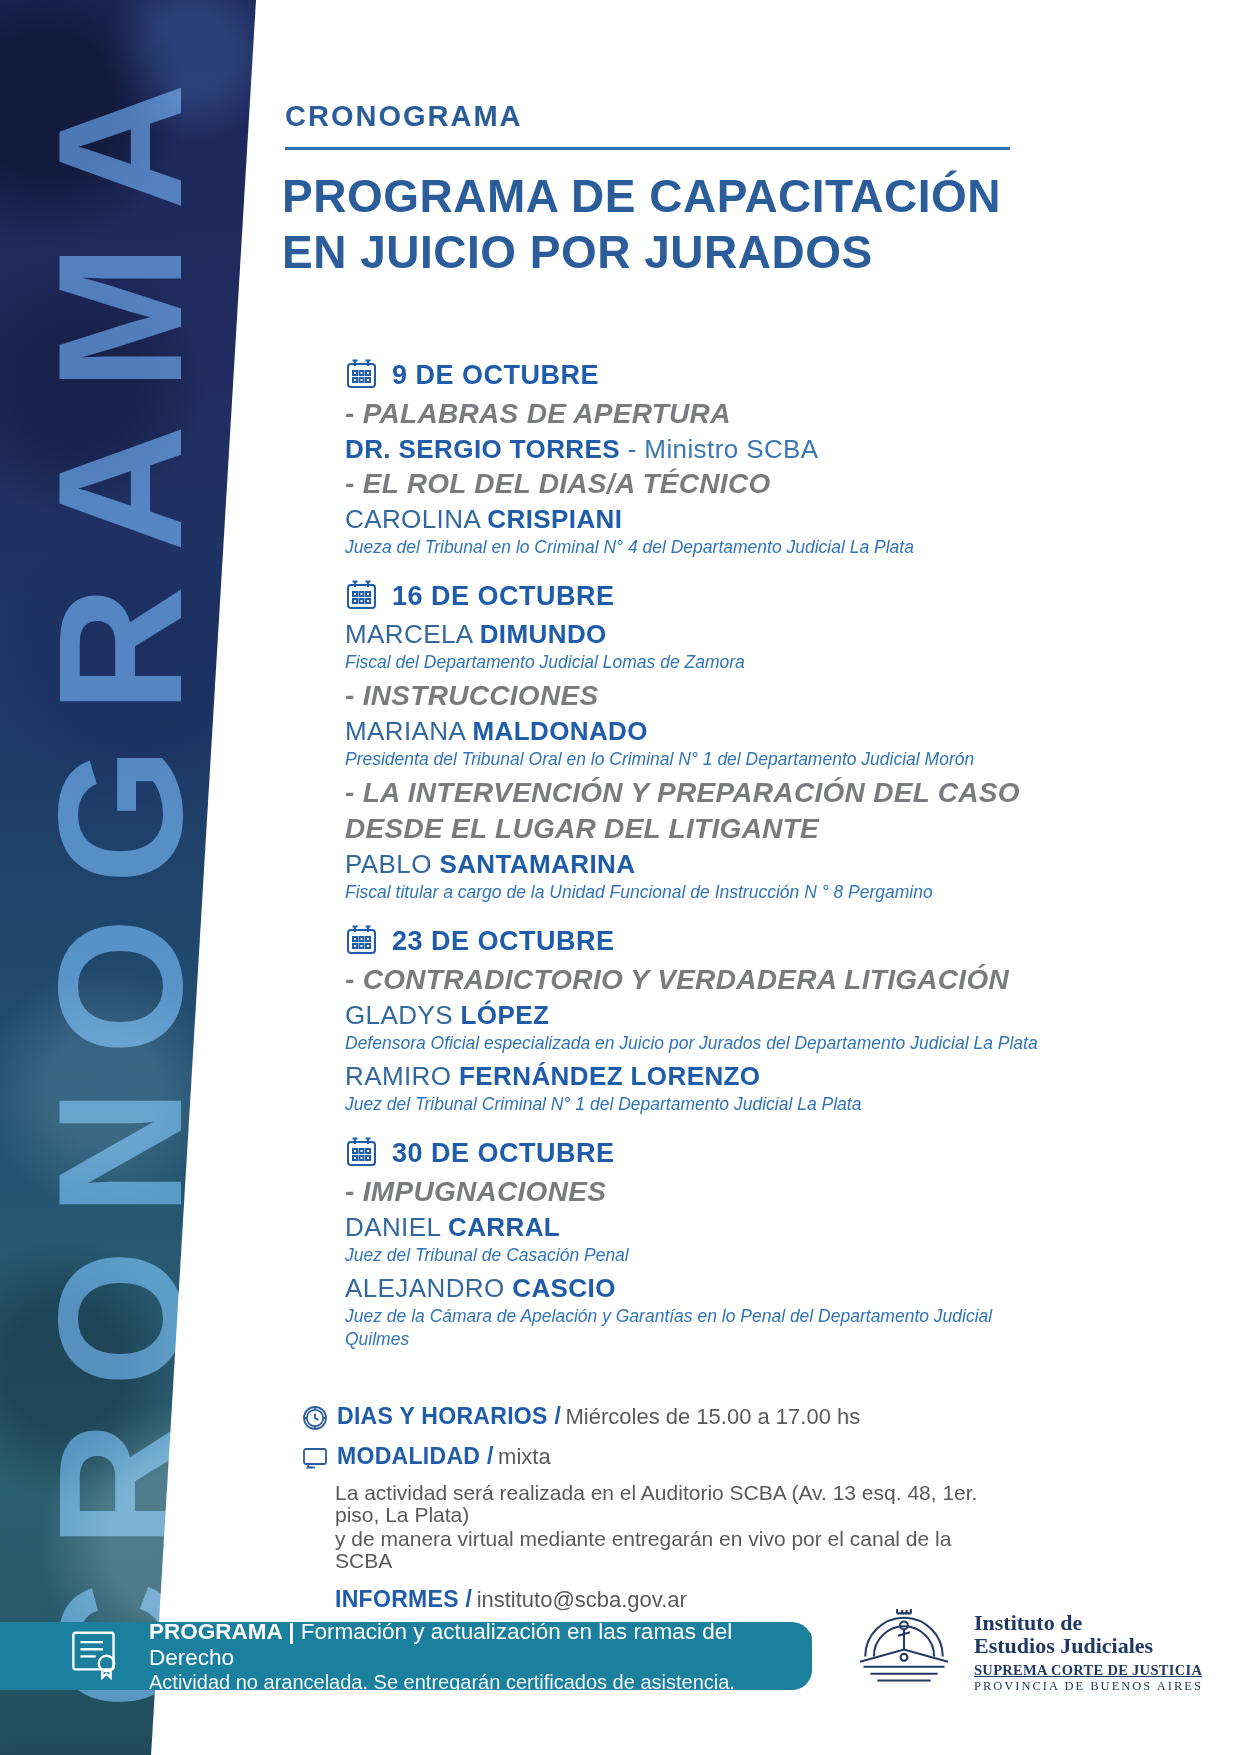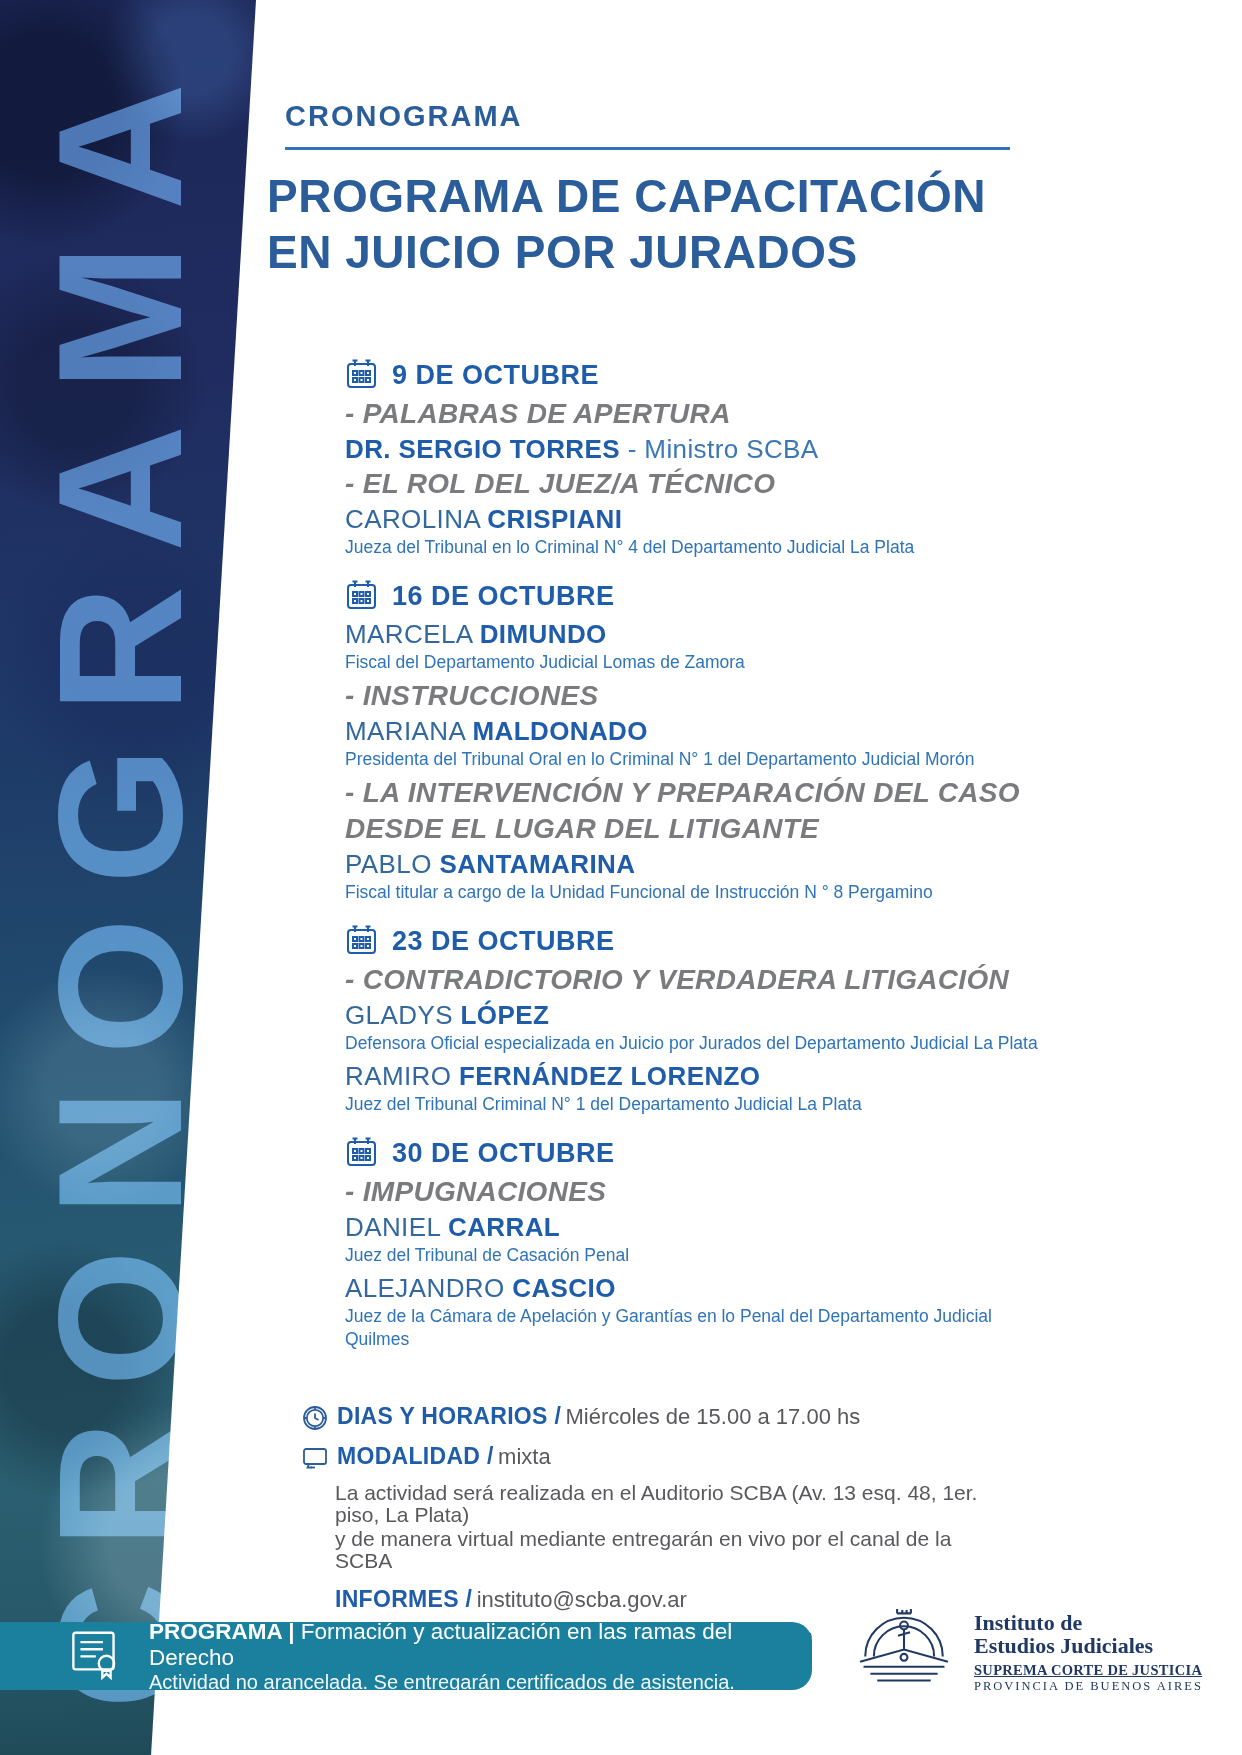--- a/index.html
+++ b/index.html
@@ -25,33 +25,33 @@
     position:absolute;left:0;top:0;width:1755px;height:246px;
     transform-origin:0 0;transform:rotate(-90deg) translateX(-1755px);
     line-height:240px;font-size:176px;font-weight:bold;letter-spacing:34px;
     padding-left:46px;box-sizing:border-box;white-space:nowrap;
     color:#4d7fc0;mix-blend-mode:screen;opacity:.82;
   }
   
   .hdr-label{position:absolute;left:285px;top:100px;font-size:29px;font-weight:bold;
     letter-spacing:2px;color:#2b5d9b;}
   .hdr-rule{position:absolute;left:285px;top:147px;width:725px;height:3px;background:#2e74b5;}
-  .title{position:absolute;left:267px;top:168px;width:760px;font-size:46px;line-height:56px;
+  .title{position:absolute;left:282px;top:168px;width:760px;font-size:46px;line-height:56px;
     font-weight:bold;color:#2b5d9b;letter-spacing:.5px;}
   
   .sessions{position:absolute;left:345px;top:356px;width:700px;}
   .session + .session{margin-top:18px;}
   .date-row{display:flex;align-items:center;gap:14px;height:38px;margin-bottom:2px;}
   .date-row svg{flex:0 0 auto;}
   .date-text{font-size:27px;font-weight:bold;color:#1f5ca9;letter-spacing:.5px;}
   .topic{font-size:28px;line-height:36px;font-weight:bold;font-style:italic;color:#7a7b7e;letter-spacing:.3px;}
   .speaker-line{font-size:26px;line-height:34px;color:#33689f;letter-spacing:.4px;}
   .speaker-line .last{font-weight:bold;color:#1f5ca9;}
   .speaker-line .suffix{font-weight:normal;color:#3a77b5;}
-  .role{font-size:17.5px;line-height:23px;margin-bottom:4px;color:#2f74b8;}
+  .role{font-size:17.5px;line-height:23px;margin-bottom:4px;font-style:italic;color:#2f74b8;}
   
   .info{position:absolute;left:302px;top:1395px;width:720px;}
   .info-row{display:flex;align-items:flex-start;gap:9px;margin-top:8px;}
   .info-row .ic{flex:0 0 24px;padding-top:2px;}
   .info-row.noicon{padding-left:33px;}
   .info-label{font-size:23px;font-weight:bold;color:#1f5ca9;letter-spacing:.3px;}
   .info-value{font-size:22px;color:#58595c;margin-top:17px;}
   .info-para{padding-left:33px;font-size:21px;line-height:22px;color:#58595c;margin-top:7px;width:660px;}
   .mt12{margin-top:14px;}
   
@@ -97,21 +97,21 @@
               <rect x="14.5" y="14" width="4" height="4"></rect>
               <rect x="21" y="14" width="4" height="4"></rect>
               <rect x="8" y="21" width="4" height="4"></rect>
               <rect x="14.5" y="21" width="4" height="4"></rect>
               <rect x="21" y="21" width="4" height="4"></rect>
             </svg></span>
           <span class="date-text">9 DE OCTUBRE</span>
         </div>
         <div class="topic">- PALABRAS DE APERTURA</div>
         <div class="speaker-line"><span class="last">DR. SERGIO TORRES</span><span class="suffix"> - Ministro SCBA</span></div>
-        <div class="topic">- EL ROL DEL JUEZ/A TÉCNICO</div>
+        <div class="topic">- EL ROL DEL DIAS/A TÉCNICO</div>
         <div class="speaker-line"><span>CAROLINA </span><span class="last">CRISPIANI</span></div>
         <div class="role">Jueza del Tribunal en lo Criminal N° 4 del Departamento Judicial La Plata</div>
       </div>
       <div class="session">
         <div class="date-row">
           <span><svg width="33" height="33" viewBox="0 0 33 33" fill="none" stroke="#1f5ca9" stroke-width="2">
               <rect x="3" y="7" width="27" height="23" rx="3"></rect>
               <path d="M10 2.5 V9 M23 2.5 V9 M7.5 3.5 H12.5 M20.5 3.5 H25.5"></path>
               <rect x="8" y="14" width="4" height="4"></rect>
               <rect x="14.5" y="14" width="4" height="4"></rect>

